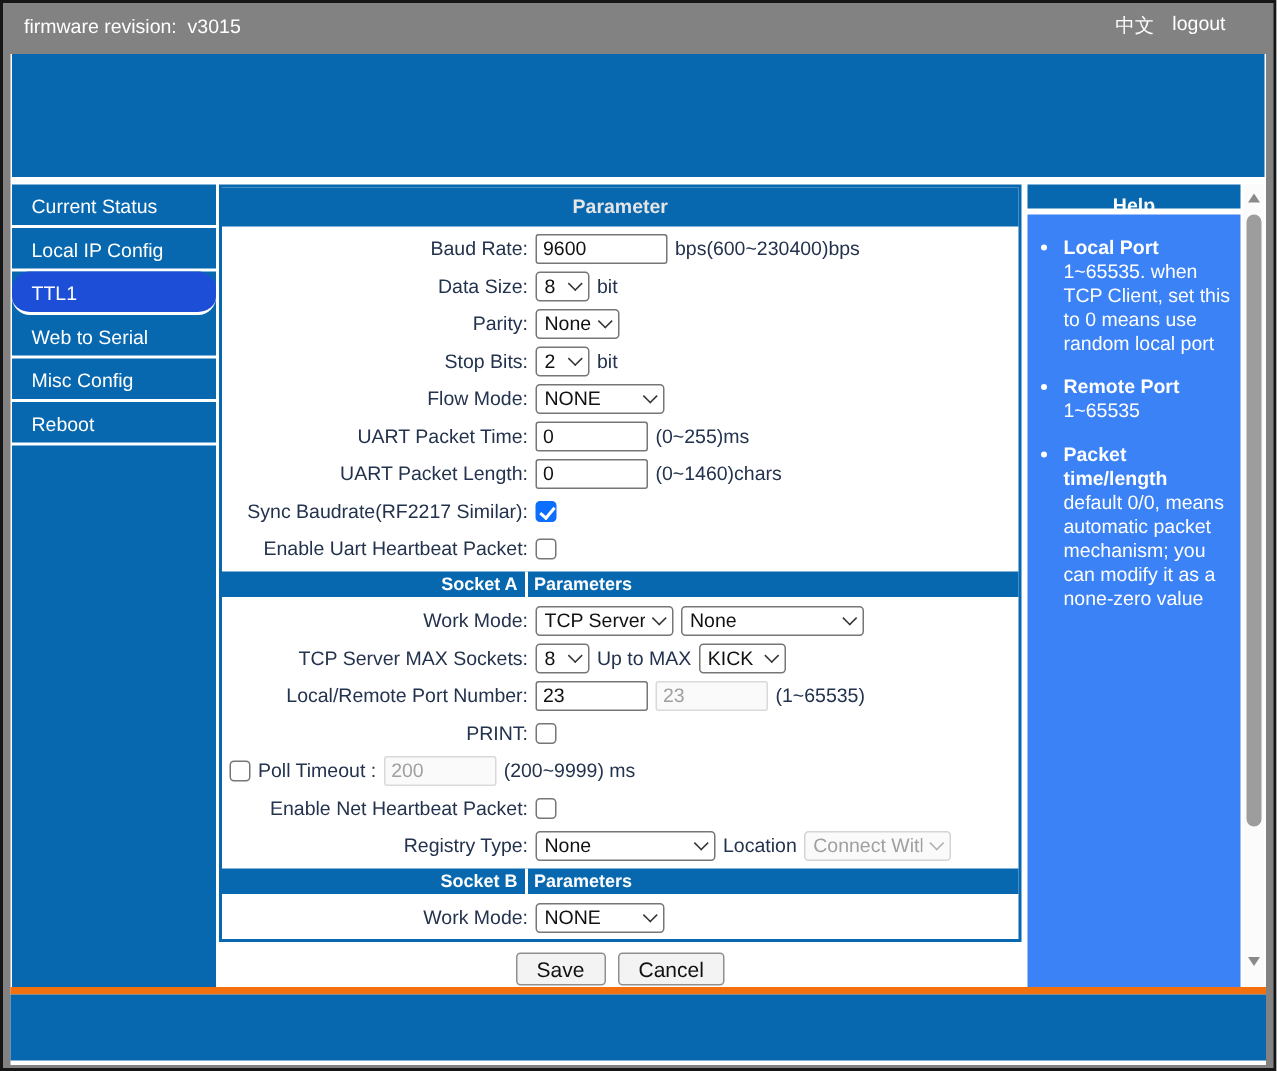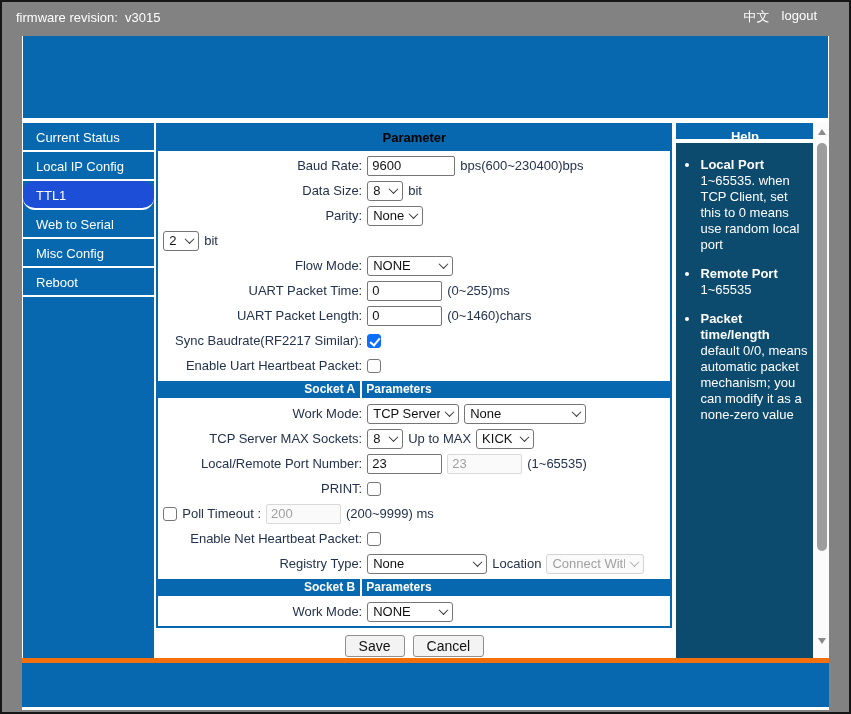--- a/index.html
+++ b/index.html
@@ -8,34 +8,34 @@
 
   .page { width:851px; height:714px; border:2px solid #161616; background:#828282; overflow:hidden; }
 
   
   .topbar { height:30px; display:flex; align-items:center; color:#fff; padding:0 32px 0 14px; }
   .topbar .fw { white-space:pre; }
   .topbar .links { margin-left:auto; display:flex; gap:12px; }
   .topbar a { color:#fff; cursor:pointer; }
 
   
-  .panel { margin:0 20px; height:674px; background:#fff; }
+  .panel { margin:0 5px; height:674px; background:#fff; }
   .banner { height:82px; background:#0768af; margin:4px 1px 0 1px; }
 
   .content { height:535px; margin-top:5px; display:flex; align-items:stretch; }
 
   
   .sidebar { width:136px; margin-left:1px; background:#0768af; }
   .side-item { height:29px; line-height:29px; padding-left:13px; color:#fff; border-bottom:2px solid #fff; cursor:pointer; }
   .side-item.active { background:#1d4ed8;border-radius:12px; }
 
   
   .midcol { width:535px; margin-left:2px; display:flex; flex-direction:column; }
   .parambox { border:2px solid #0768af; background:#fff; }
-  .param-header { height:26px; line-height:26px; background:#0768af; color:#000000; text-align:center; font-weight:bold; }
+  .param-header { height:26px; line-height:26px; background:#0768af; color:#e5e5e5; text-align:center; font-weight:bold; }
   .form { padding:2px 0; }
   .row { height:25px; display:flex; align-items:center; }
   .lbl { width:204px; text-align:right; color:#23324d; flex:none; }
   .ctrl { margin-left:5px; display:flex; align-items:center; gap:5px; color:#23324d; }
 
   input.txt { height:20px; border:1px solid #767676; border-radius:2px; padding:0 4px; font:13px "Liberation Sans","DejaVu Sans",sans-serif; color:#111; width:88px; background:#fff; }
   input.txt.dis { background:#fafafa; border-color:#d9d9d9; color:#a0a0a0; }
   .w75 { width:75px !important; }
 
   .select { height:20px; border:1px solid #767676; border-radius:3px; background:#fff; display:inline-flex; align-items:center; padding:0 5px; color:#111; cursor:pointer; }
@@ -51,21 +51,21 @@
   .socketbar { height:17px; margin:3px 0; background:#0768af; color:#fff; font-size:12px; font-weight:bold; display:flex; align-items:center; }
   .sb-left { width:204px; text-align:right; padding-right:5px; border-right:2px solid #fff; height:17px; line-height:17px; flex:none; }
   .sb-right { padding-left:4px; height:17px; line-height:17px; }
 
   .btnrow { margin-top:7px; display:flex; justify-content:center; gap:8px; }
   .btnrow button { height:22px; padding:0 13px; font:14px "Liberation Sans","DejaVu Sans",sans-serif; background:#f3f3f3; border:1px solid #8f8f8f; border-radius:3px; color:#111; cursor:pointer; }
 
   
   .helpcol { width:142px; margin-left:4px; display:flex; flex-direction:column; }
   .help-header { height:16px; line-height:28px; background:#0768af; color:#fff; text-align:center; font-weight:bold; }
-  .help-body { margin-top:4px; flex:1; background:#0c4a6e; color:#fff; padding:14px 6px 10px 4px; }
+  .help-body { margin-top:4px; flex:1; background:#3b82f6; color:#fff; padding:14px 6px 10px 4px; }
   .help-body ul { list-style:disc; padding-left:20px; }
   .help-body li { margin-bottom:13px; line-height:16px; }
   .help-body li::marker { color:#fff; }
   .help-title { font-weight:bold; }
 
   
   .sbar { width:14px; margin-left:2px; background:#fbfbfb; position:relative; }
   .sb-up, .sb-down { position:absolute; left:3px; width:0; height:0; cursor:pointer; }
   .sb-up { top:6px; border-left:4.5px solid transparent; border-right:4.5px solid transparent; border-bottom:6px solid #8a8a8a; }
   .sb-down { bottom:14px; border-left:4.5px solid transparent; border-right:4.5px solid transparent; border-top:6px solid #8a8a8a; }
@@ -130,20 +130,21 @@
               <span class="lbl">Parity:</span>
               <span class="ctrl">
                 <span class="select" style="width:56px">
                     <span class="v">None</span>
                     <span class="chev"></span>
                   </span>
               </span>
             </div>
 
             <div class="row">
+              <span class="lbl">Stop Bits:</span>
               <span class="ctrl">
                 <span class="select" style="width:36px">
                     <span class="v">2</span>
                     <span class="chev"></span>
                   </span>
                 <span>bit</span>
               </span>
             </div>
 
             <div class="row">

